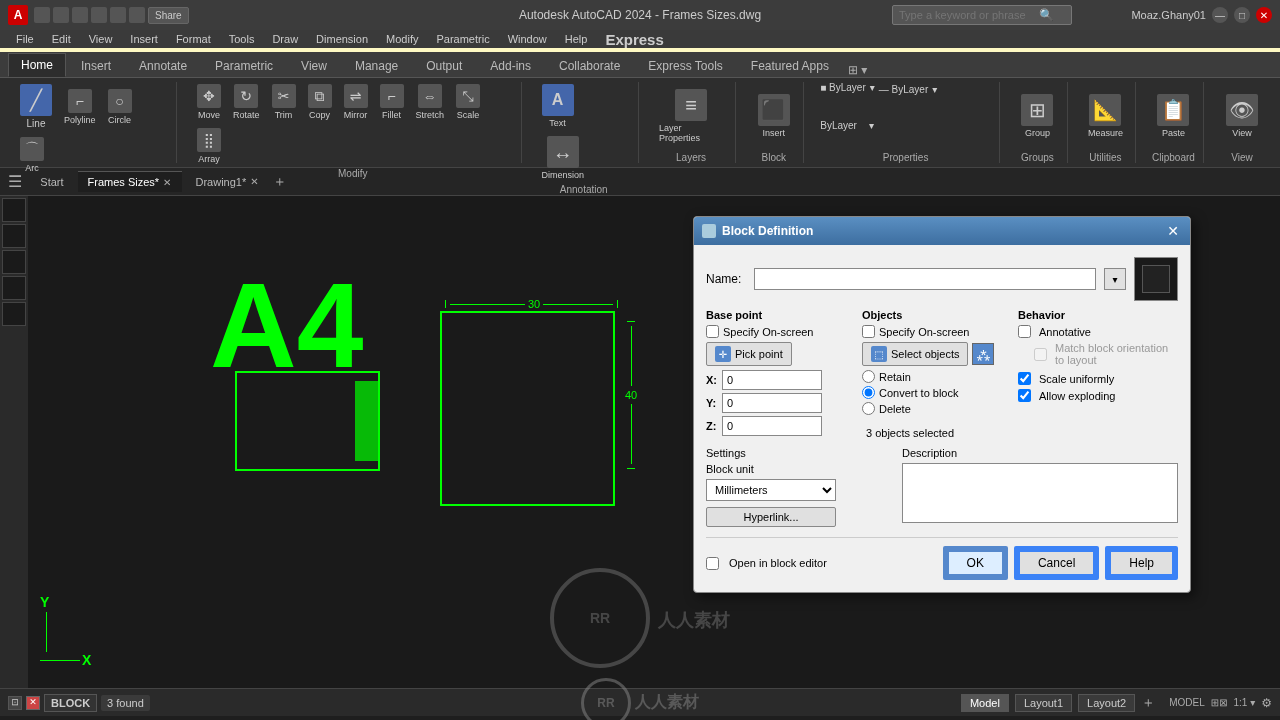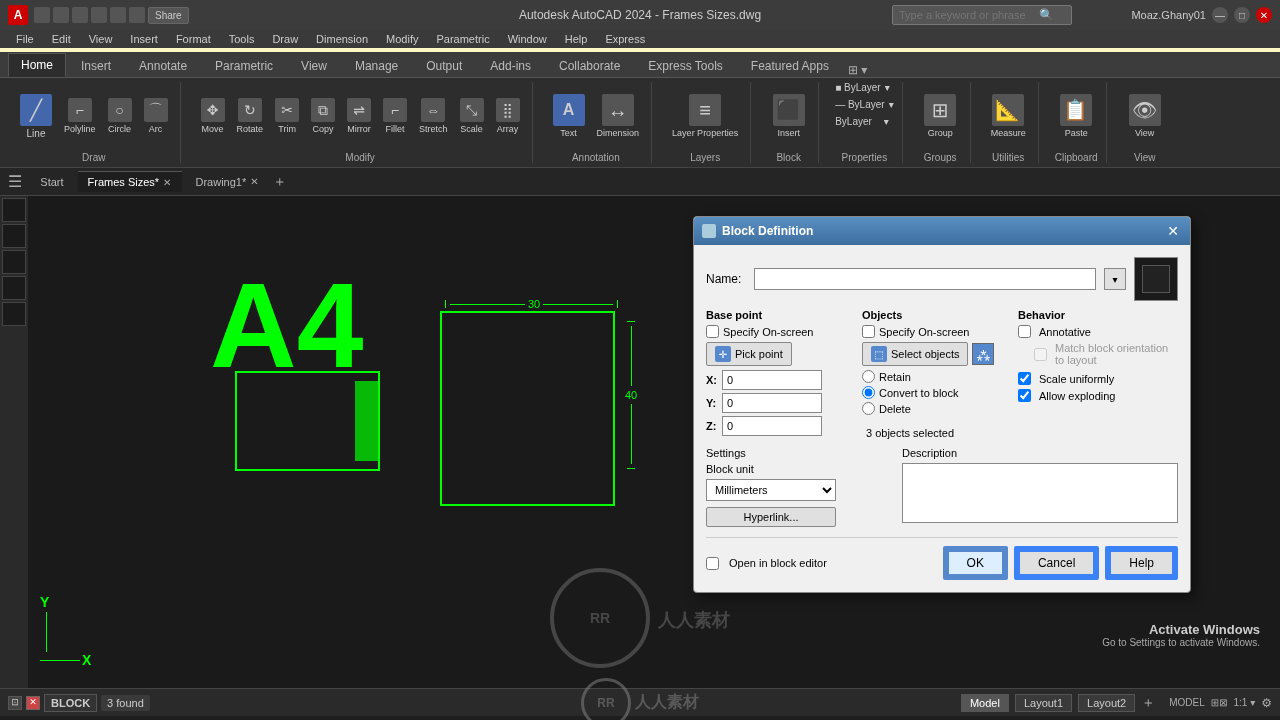--- a/index.html
+++ b/index.html
@@ -509,21 +509,21 @@
   <span style="padding:2px 8px;font-size:11px;color:#ccc;cursor:pointer;">View</span>
   <span style="padding:2px 8px;font-size:11px;color:#ccc;cursor:pointer;">Insert</span>
   <span style="padding:2px 8px;font-size:11px;color:#ccc;cursor:pointer;">Format</span>
   <span style="padding:2px 8px;font-size:11px;color:#ccc;cursor:pointer;">Tools</span>
   <span style="padding:2px 8px;font-size:11px;color:#ccc;cursor:pointer;">Draw</span>
   <span style="padding:2px 8px;font-size:11px;color:#ccc;cursor:pointer;">Dimension</span>
   <span style="padding:2px 8px;font-size:11px;color:#ccc;cursor:pointer;">Modify</span>
   <span style="padding:2px 8px;font-size:11px;color:#ccc;cursor:pointer;">Parametric</span>
   <span style="padding:2px 8px;font-size:11px;color:#ccc;cursor:pointer;">Window</span>
   <span style="padding:2px 8px;font-size:11px;color:#ccc;cursor:pointer;">Help</span>
-  <span style="padding:2px 8px;font-size:11px;color:#ccc;cursor:pointer;">Express</span>
+  <span style="padding:2px 8px;font-size:15px;color:#ccc;cursor:pointer;font-weight:bold;">Express</span>
 </div>
 
 <div id="ribbon-tabs">
   <div class="ribbon-tab active">Home</div>
   <div class="ribbon-tab">Insert</div>
   <div class="ribbon-tab">Annotate</div>
   <div class="ribbon-tab">Parametric</div>
   <div class="ribbon-tab">View</div>
   <div class="ribbon-tab">Manage</div>
   <div class="ribbon-tab">Output</div>
@@ -628,21 +628,21 @@
     <div class="ribbon-group-content">
       <div class="ribbon-btn">
         <div class="ribbon-icon large">⬛</div>
         <span style="font-size:9px">Insert</span>
       </div>
     </div>
     <div class="ribbon-group-label">Block</div>
   </div>
 
   <div class="ribbon-group">
-    <div class="ribbon-group-content" style="flex-direction:column;align-items:flex-start;">
+    <div class="ribbon-group-content" style="align-items:flex-start;">
       <div style="display:flex;align-items:center;gap:4px;font-size:10px;color:#ccc;">
         <span>■ ByLayer</span>
         <span style="cursor:pointer;">▾</span>
       </div>
       <div style="display:flex;align-items:center;gap:4px;font-size:10px;color:#ccc;margin-top:2px;">
         <span>— ByLayer</span>
         <span style="cursor:pointer;">▾</span>
       </div>
       <div style="display:flex;align-items:center;gap:12px;font-size:10px;color:#ccc;margin-top:2px;text-align:right;">
         <span>ByLayer</span>
@@ -757,24 +757,20 @@
 
   <div class="watermark">
     <div style="display:flex;align-items:center;gap:8px;">
       <div class="watermark-circle" style="font-size:14px;">RR</div>
       <div>
         <div class="watermark-text">人人素材</div>
       </div>
     </div>
   </div>
 
-  <div class="activate-notice">
-    <div class="main">Activate Windows</div>
-    <div class="sub">Go to Settings to activate Windows.</div>
-  </div>
 
   <div id="block-dialog">
 
     <div class="dialog-titlebar">
       <div class="dialog-titlebar-text">
         <span class="dialog-icon"></span>
         <span>Block Definition</span>
       </div>
       <div class="dialog-close">✕</div>
     </div>

